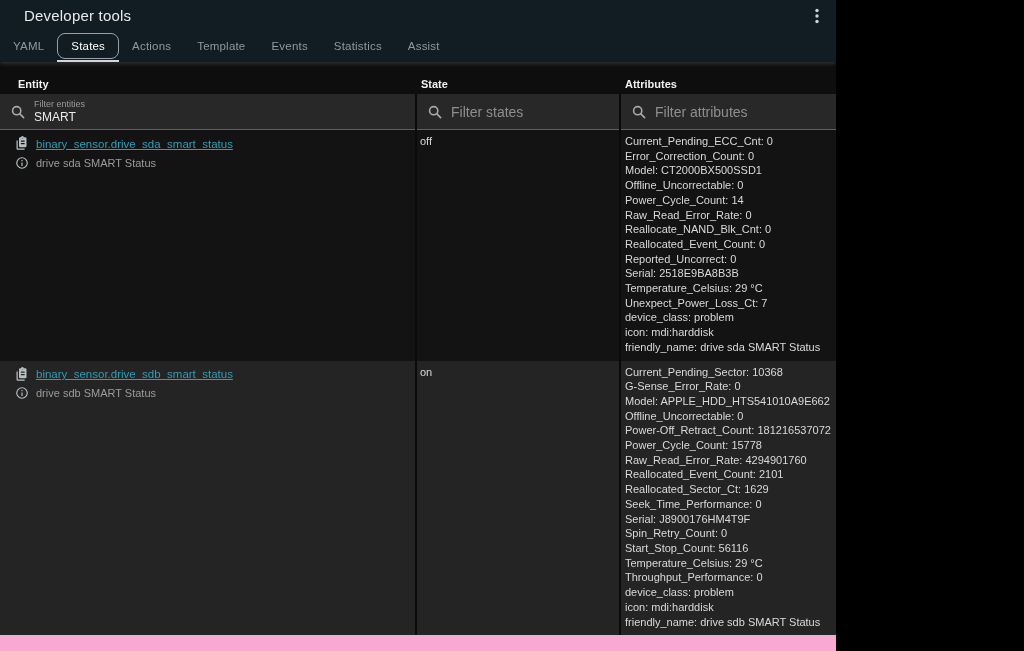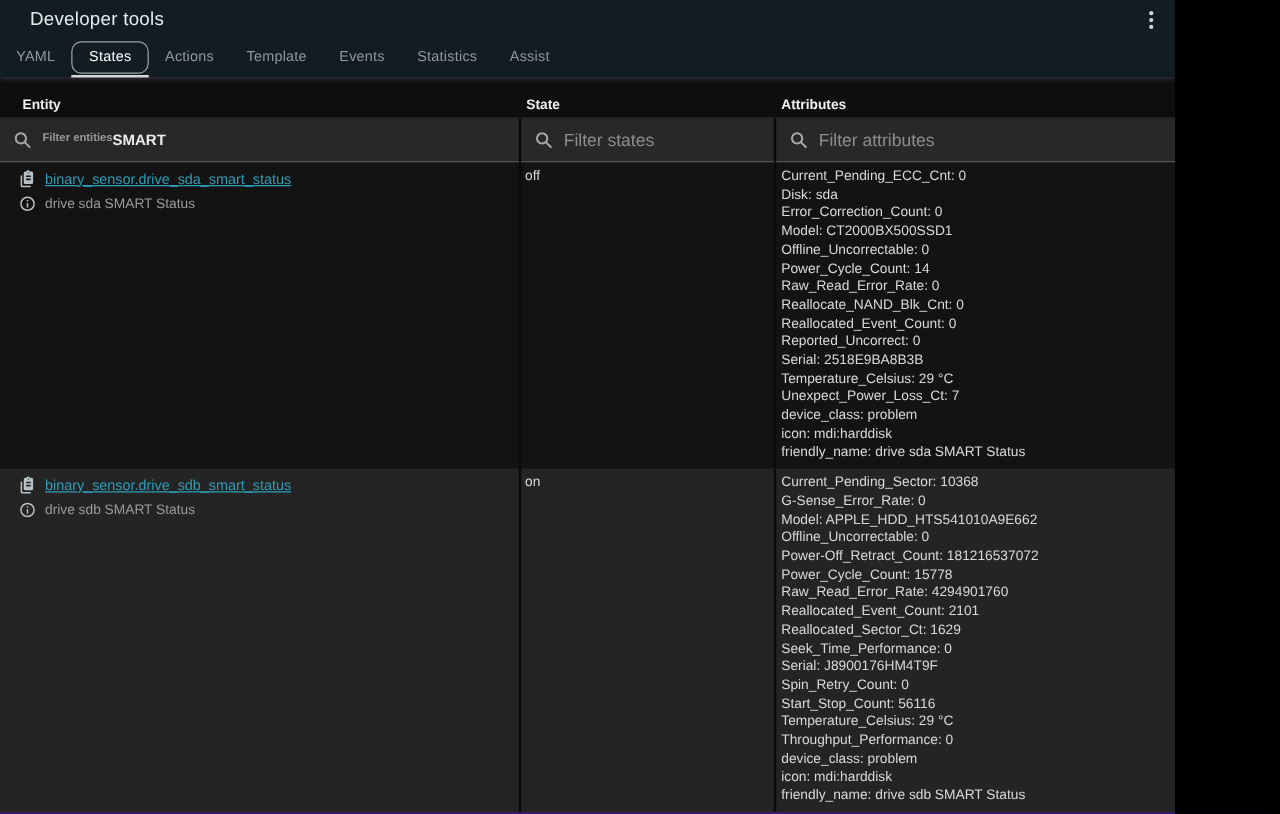--- a/index.html
+++ b/index.html
@@ -1,23 +1,23 @@
 <!DOCTYPE html>
 <html><head>
 <meta charset="utf-8">
 <style>
   * { box-sizing: border-box; margin: 0; padding: 0; }
   html,body { background:#000; }
   body { font-family: "Liberation Sans", "DejaVu Sans", sans-serif; }
 
   .screen {
     position: relative;
-    width: 940px; height: 651px;
+    width: 836px; height: 651px;
     overflow: hidden;
-    background: #6d28d9;
+    background: #f9a8d4;
   }
 
   
   .app-header {
     background: #111c23;
     box-shadow: 0 2px 4px rgba(160,170,180,0.22);
     position: relative;
     z-index: 2;
   }
   .title-row { height: 30px; display: flex; align-items: center; padding-left: 24px; }
@@ -63,21 +63,21 @@
   .filter-row { }
   .filter-cell {
     background: #282828;
     height: 36px;
     display: flex; align-items: center;
     padding-left: 11px;
     border-bottom: 1px solid #606060;
     cursor: text;
   }
   .search-icon { flex: 0 0 auto; margin-right: 9px; display:flex; }
-  .filter-stack { display: flex; flex-direction: row; line-height: 1; font-weight: bold; }
+  .filter-stack { display: flex; flex-direction: column; line-height: 1; }
   .filter-label { font-size: 9px; color: #9a9a9a; margin-bottom: 2px; }
   .filter-value { font-size: 12px; color: #ececec; }
   .filter-placeholder { font-size: 14px; color: #8e8e8e; }
 
   .row { }
   .row .cell { padding-top: 4px; }
   .row1 .cell { background: #131313; }
   .row2 .cell { background: #242424; }
 
   .entity-cell { padding-left: 13px; font-size: 11px; }
@@ -173,21 +173,20 @@
           <svg width="14" height="14" viewBox="0 0 24 24">
             <path fill="#b9c0c3" d="M11 9h2V7h-2v2m1 13A10 10 0 0 1 2 12 10 10 0 0 1 12 2a10 10 0 0 1 10 10 10 10 0 0 1-10 10m0-18a8 8 0 0 0-8 8 8 8 0 0 0 8 8 8 8 0 0 0 8-8 8 8 0 0 0-8-8m-1 13h2v-6h-2v6z"></path>
           </svg>
         </span>
         <span class="entity-name">drive sda SMART Status</span>
       </div>
     </div>
     <div class="cell state-cell">off</div>
     <div class="cell attrs-cell">
         <div class="attr-line">Current_Pending_ECC_Cnt: 0</div>
-        <div class="attr-line">Disk: sda</div>
         <div class="attr-line">Error_Correction_Count: 0</div>
         <div class="attr-line">Model: CT2000BX500SSD1</div>
         <div class="attr-line">Offline_Uncorrectable: 0</div>
         <div class="attr-line">Power_Cycle_Count: 14</div>
         <div class="attr-line">Raw_Read_Error_Rate: 0</div>
         <div class="attr-line">Reallocate_NAND_Blk_Cnt: 0</div>
         <div class="attr-line">Reallocated_Event_Count: 0</div>
         <div class="attr-line">Reported_Uncorrect: 0</div>
         <div class="attr-line">Serial: 2518E9BA8B3B</div>
         <div class="attr-line">Temperature_Celsius: 29 °C</div>

